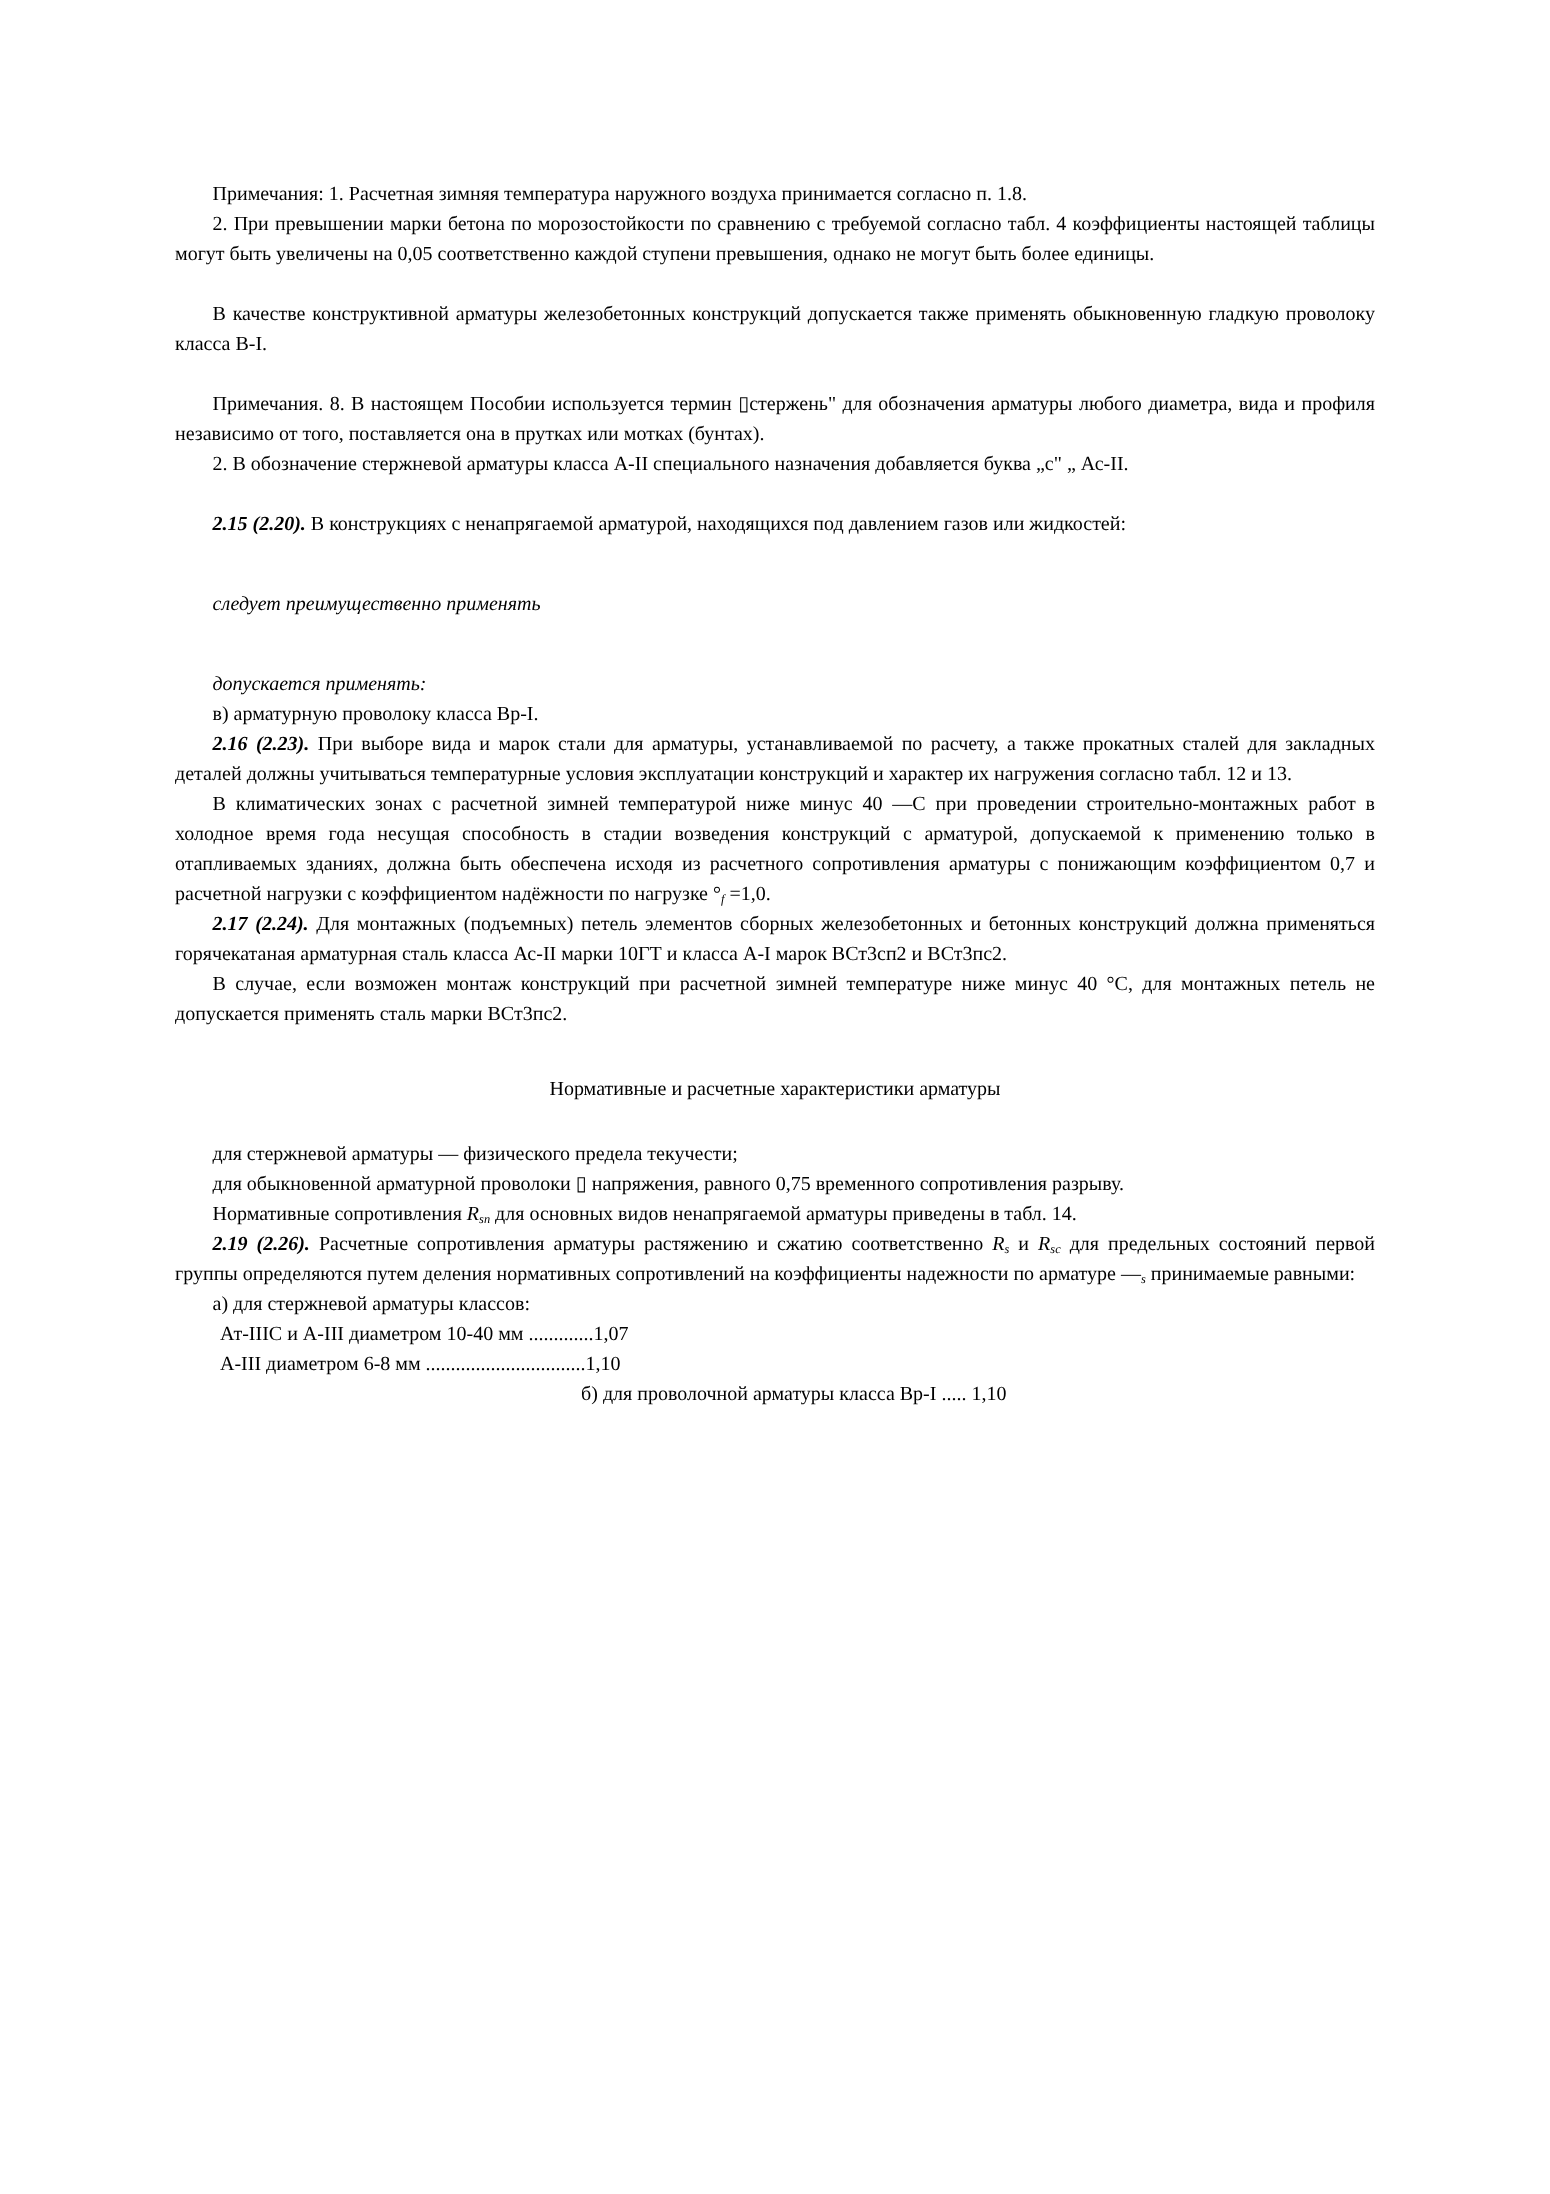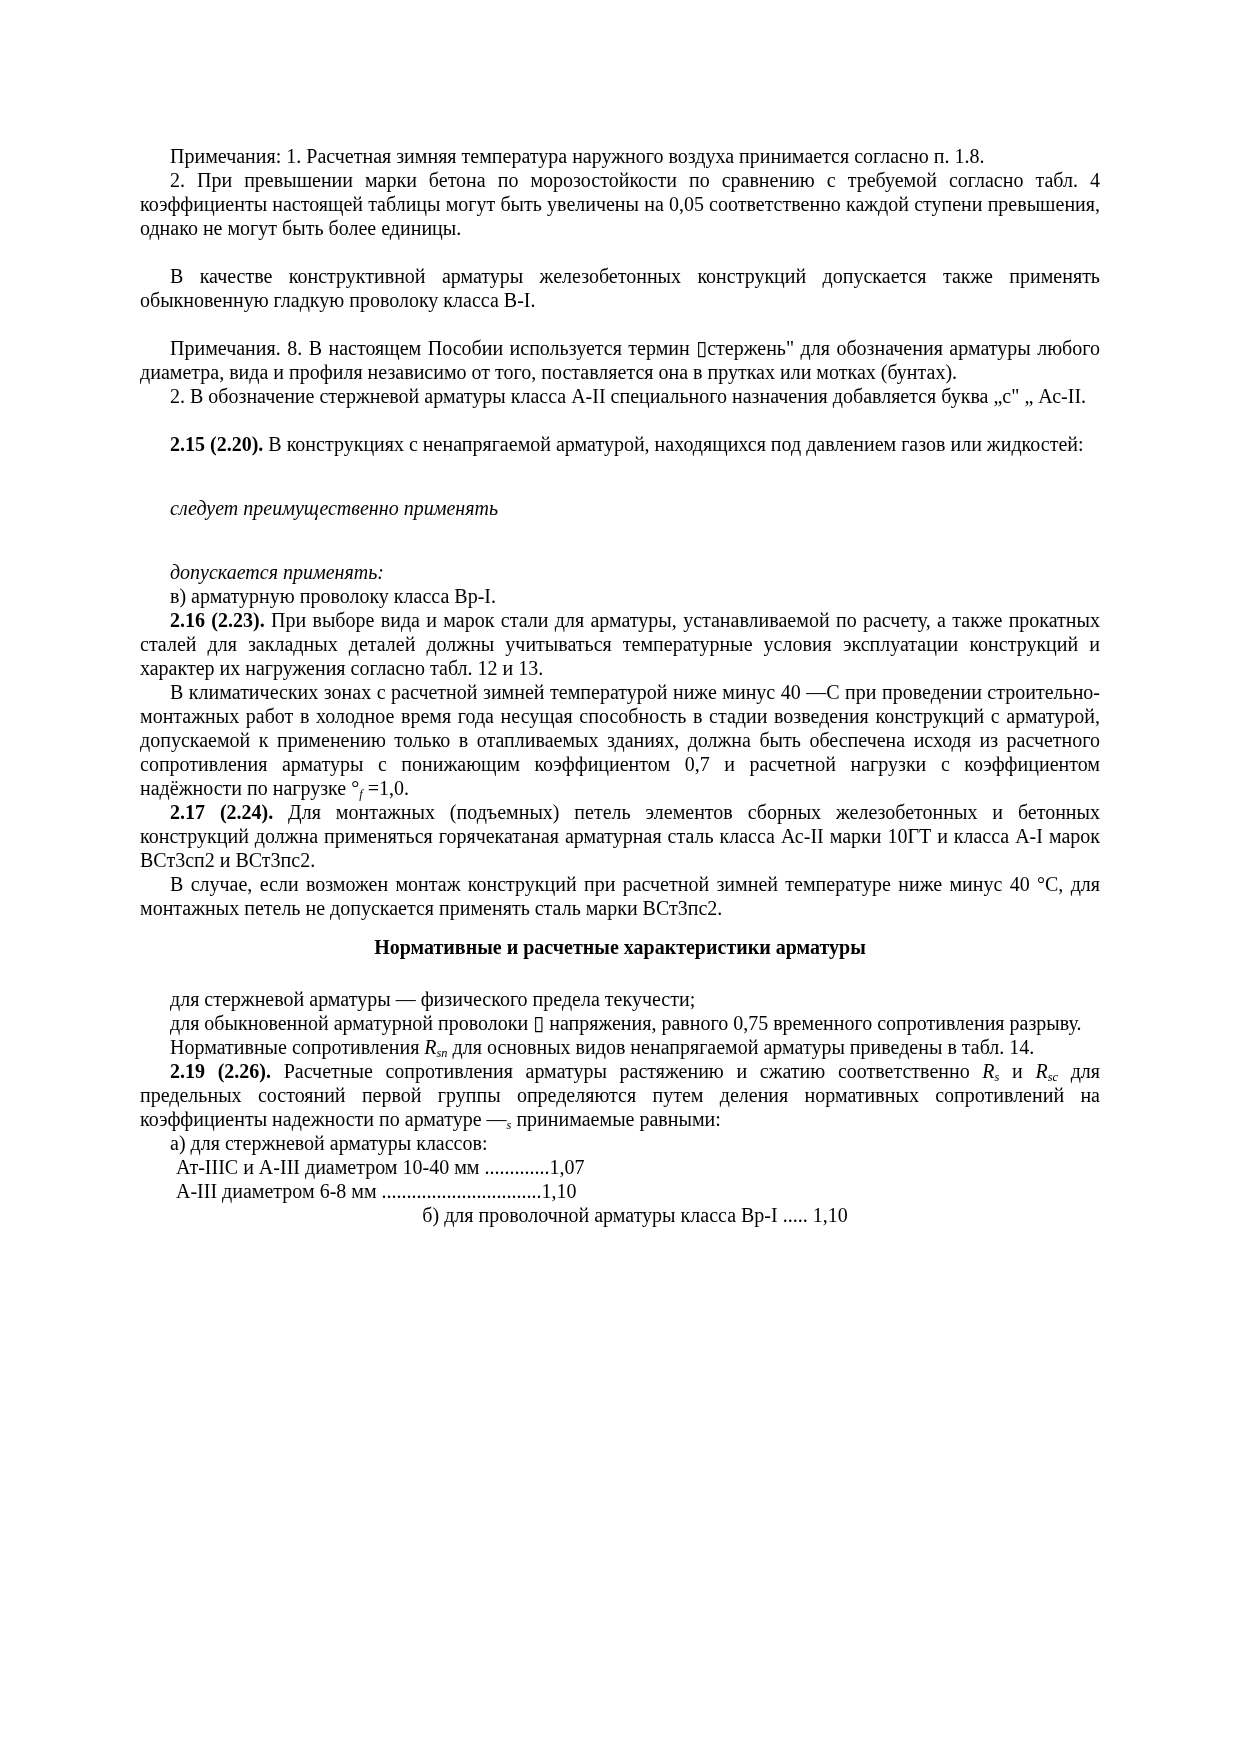--- a/index.html
+++ b/index.html
@@ -12,43 +12,43 @@
     height: 1755px;
     position: relative;
     font-family: "Liberation Serif", "DejaVu Serif", serif;
     color: #000000;
   }
   .page {
     box-sizing: border-box;
     width: 1240px;
     height: 1755px;
     padding: 144px 140px 0 140px;
-    font-size: 20px;
+    font-size: 16px;
     line-height: 24px;
   }
   p {
     margin: 0;
     text-align: justify;
     text-indent: 30px;
   }
   .gap { margin-top: 24px; }
   .italic { font-style: italic; margin-top: 40px; }
-  b { font-weight: bold; }
+  b { font-weight: bold; font-style: italic; }
   sub {
     font-size: 0.62em;
     line-height: 0;
     vertical-align: -0.25em;
     font-style: italic;
   }
   .rsym { font-style: italic; }
   .heading {
     text-align: center;
     text-indent: 0;
-    font-weight: bold;
-    margin-top: 15px;
+    font-weight: normal;
+    margin-top: 36px;
     margin-bottom: 28px;
   }
   .li {
     text-align: left;
     text-indent: 0;
     padding-left: 36px;
   }
   .lib {
     text-align: center;
     text-indent: 0;

